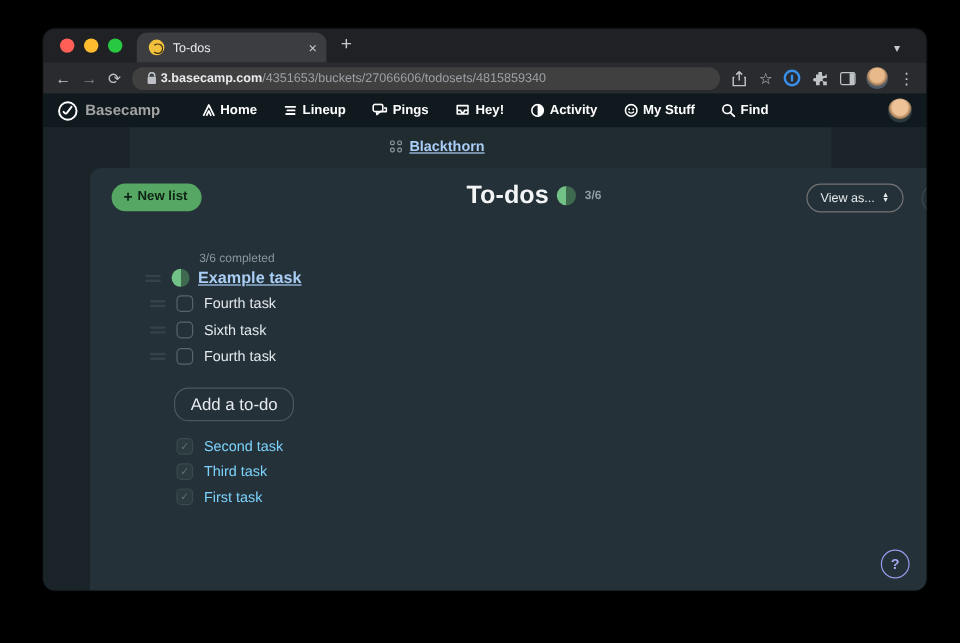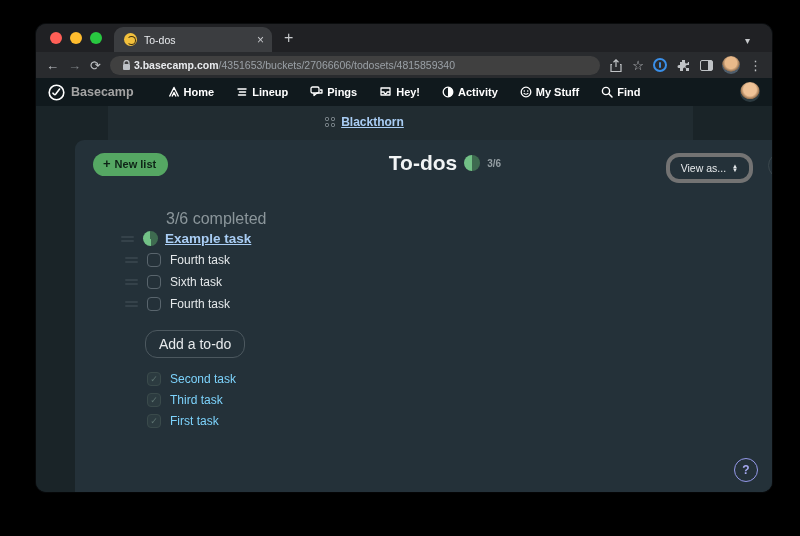--- a/index.html
+++ b/index.html
@@ -73,33 +73,33 @@
     font-family:"Liberation Sans", sans-serif;
   }
   .btn-newlist .plus { font-size:13px; font-weight:bold; line-height:0; }
   .title-group { position:absolute; left:0; right:0; top:11px; display:flex; justify-content:center; align-items:center; gap:7px; pointer-events:none; }
   .page-title { color:#f2f4f5; font-size:21px; font-weight:bold; }
   .pie { width:16px; height:16px; border-radius:50%; background:conic-gradient(#3e6b50 0deg 180deg, #72c186 180deg 360deg); }
   .pie.small { width:15px; height:15px; }
   .title-count { color:#939da2; font-size:10px; font-weight:bold; }
   .btn-viewas {
     position:absolute; right:62px; top:13px; background:transparent; color:#e7eaec;
-    border:4px solid #737373; border-radius:13px; font-size:10.5px;
+    border:1px solid #737373; border-radius:13px; font-size:10.5px;
     padding:5px 11px; display:flex; align-items:center; gap:6px;
     font-family:"Liberation Sans", sans-serif;
   }
   .updown { display:inline-flex; flex-direction:column; line-height:4px; font-size:6px; color:#e7eaec; }
   .btn-more {
     position:absolute; right:22px; top:13px; width:25px; height:25px; border-radius:50%;
     background:transparent; border:1px solid #3b474d; color:#dfe3e5; font-size:9px; letter-spacing:1px;
     display:flex; align-items:center; justify-content:center; font-family:"Liberation Sans", sans-serif;
   }
 
   .list { margin:16px 0 0 59px; width:300px; }
-  .summary { color:#8b969b; font-size:16px; margin-left:32px; margin-bottom:3px; }
+  .summary { color:#8b969b; font-size:10px; margin-left:32px; margin-bottom:3px; }
   .row { display:flex; align-items:center; margin-bottom:7px; position:relative; }
   .handle { position:absolute; left:-22px; width:13px; display:flex; flex-direction:column; gap:2px; }
   .handle i { height:2px; background:#35424a; border-radius:1px; }
   .list-title-row { margin-left:9px; margin-bottom:6px; }
   .list-link { color:#a9cdf4; font-size:13.5px; font-weight:bold; text-decoration:underline; margin-left:7px; }
   .task-row { margin-left:13px; height:15px; margin-bottom:7px; }
   .checkbox { width:14px; height:14px; border:1.5px solid #59656d; border-radius:4px; background:transparent; flex:none; }
   .task-label { color:#e4e8ea; font-size:12px; margin-left:9px; }
   .btn-addtodo {
     margin:12px 0 14px 11px; background:transparent; color:#e7eaec; border:1px solid #4c585f;

